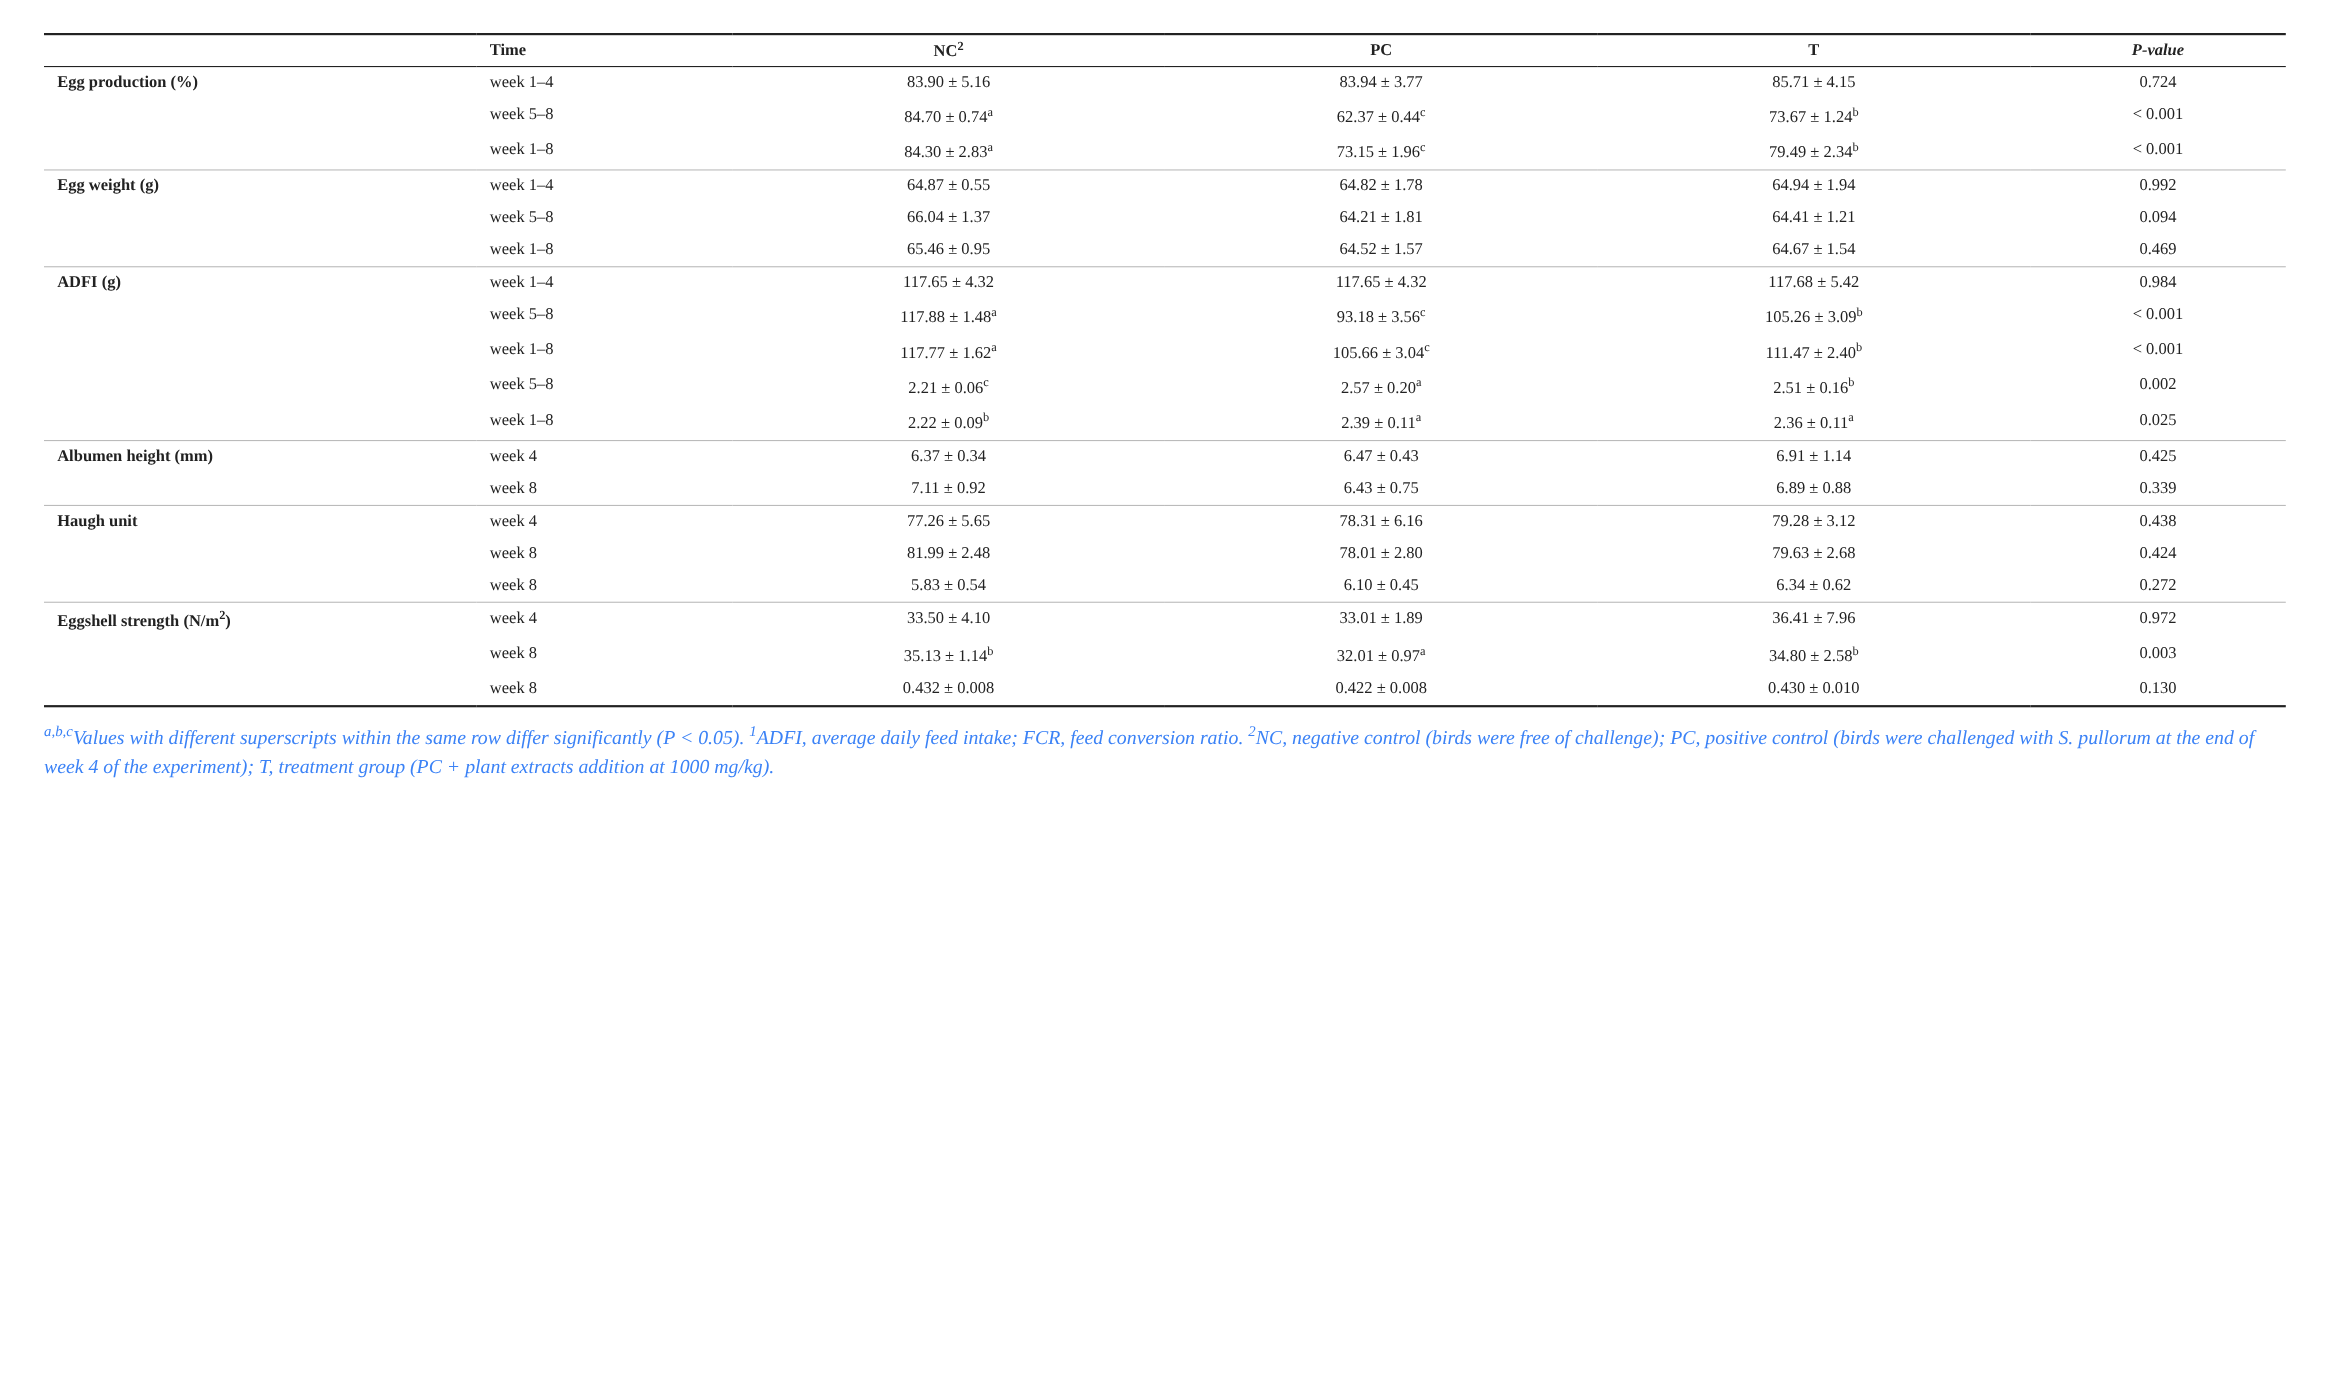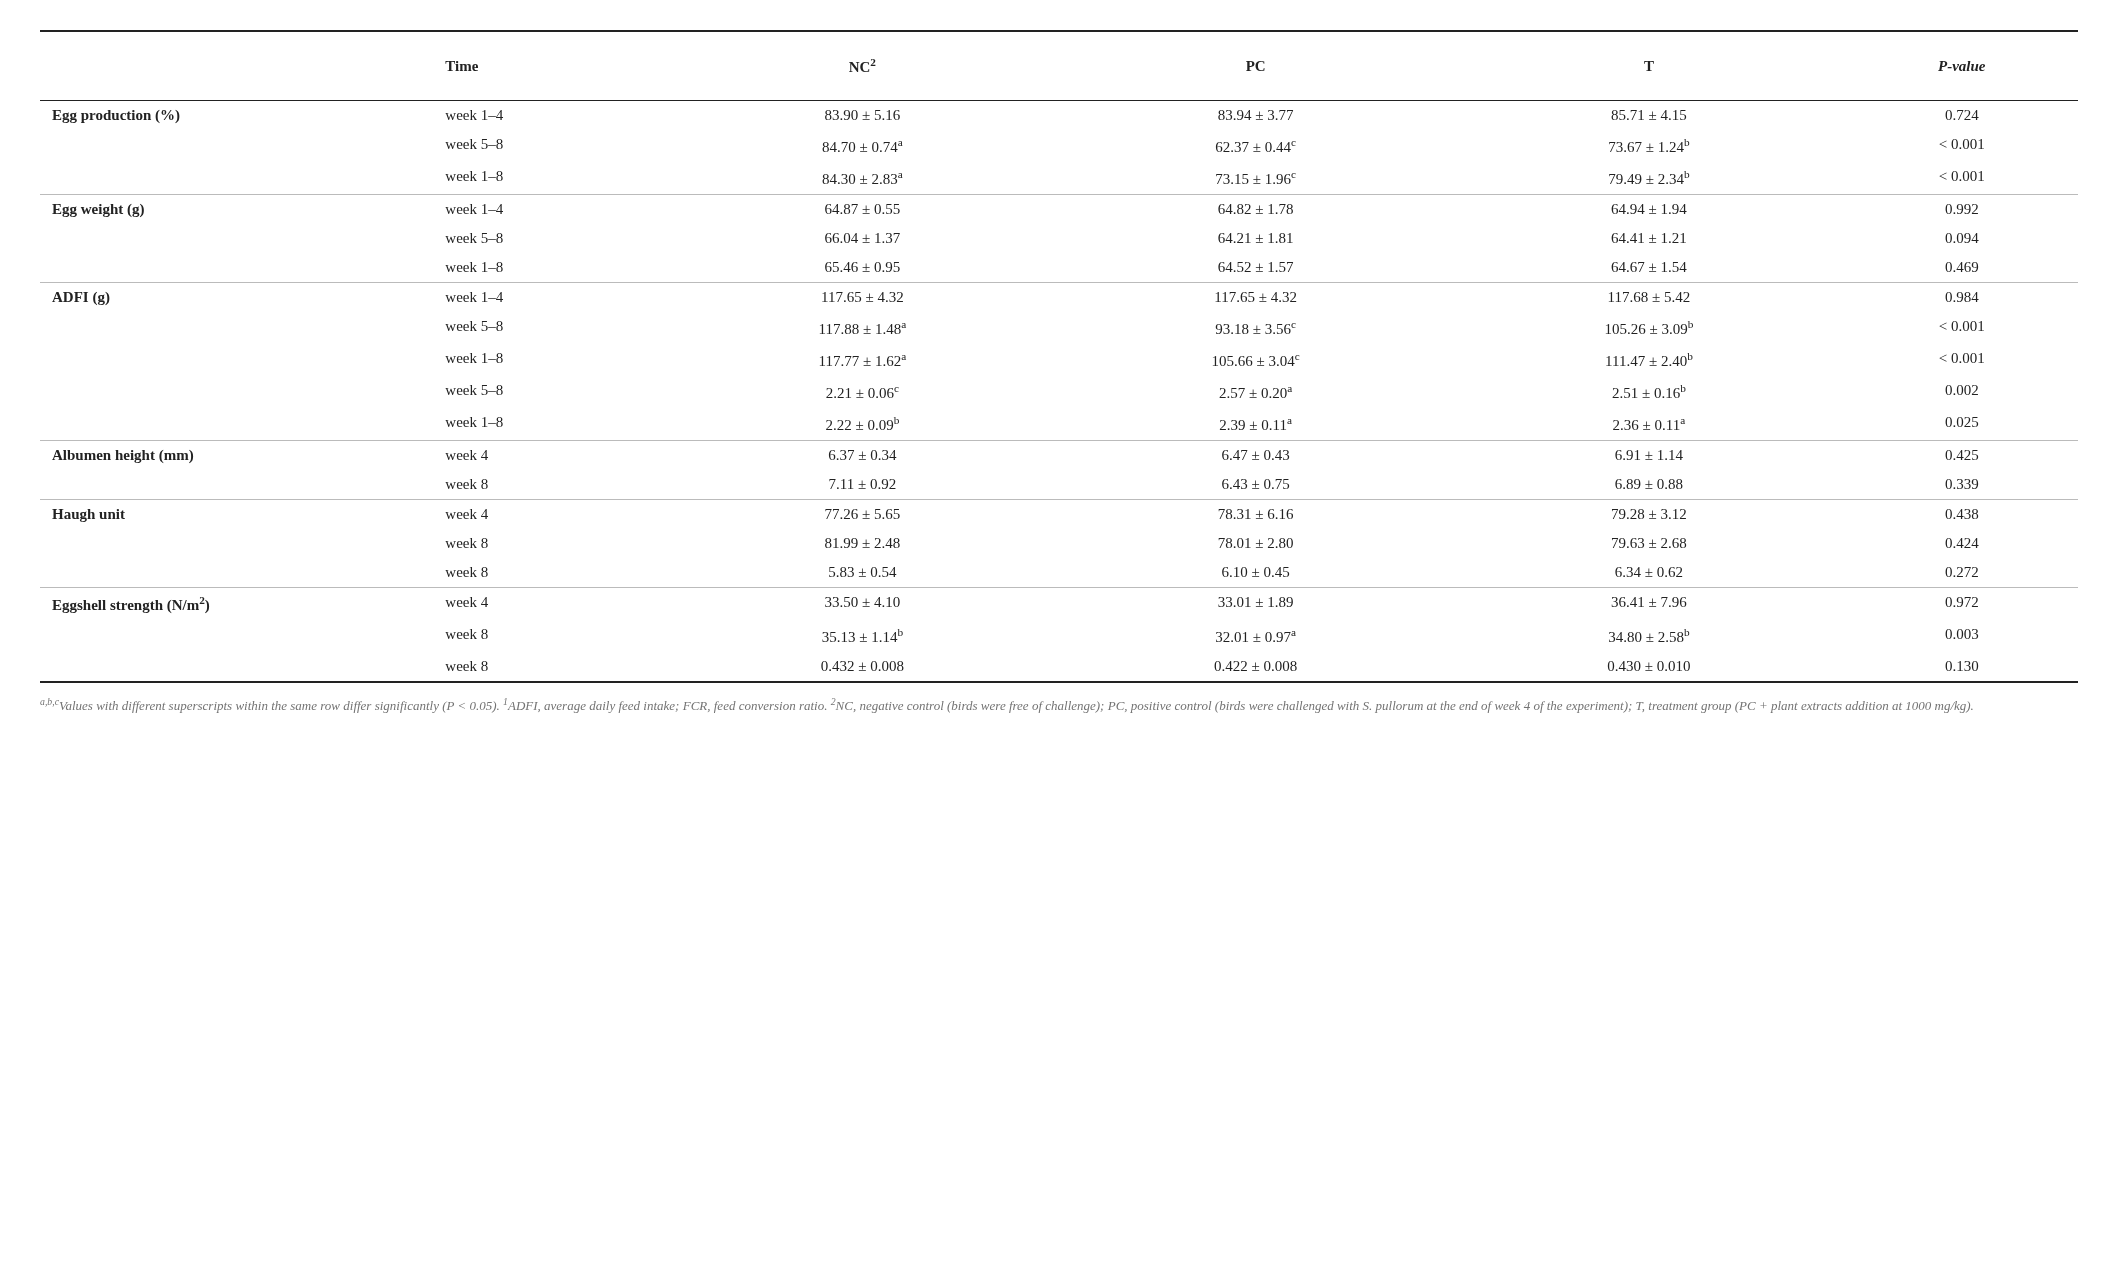--- a/index.html
+++ b/index.html
@@ -15,21 +15,21 @@
       max-width: 2040px;
       margin: 0 auto;
     }
     table {
       width: 100%;
       border-collapse: collapse;
     }
     thead tr th {
       font-weight: bold;
       font-style: normal;
-      padding: 24px 12px;
+      padding: 4px 12px;
       text-align: center;
       border-top: 2px solid #222;
       border-bottom: 1px solid #222;
       font-size: 15px;
     }
     thead tr th:first-child,
     thead tr th:nth-child(2) {
       text-align: left;
     }
     tbody tr td {
@@ -44,24 +44,24 @@
       text-align: left;
     }
     tbody tr td:nth-child(3),
     tbody tr td:nth-child(4),
     tbody tr td:nth-child(5),
     tbody tr td:nth-child(6) {
       text-align: center;
     }
     .footnote {
       margin-top: 12px;
-      font-size: 13px;
+      font-size: 18px;
       font-style: italic;
       line-height: 1.5;
-      color: #737373;
+      color: #3b82f6;
     }
     sup {
       font-size: 0.75em;
     }
   </style>
 </head>
 <body>
 
 <div class="table-container">
   <table>

